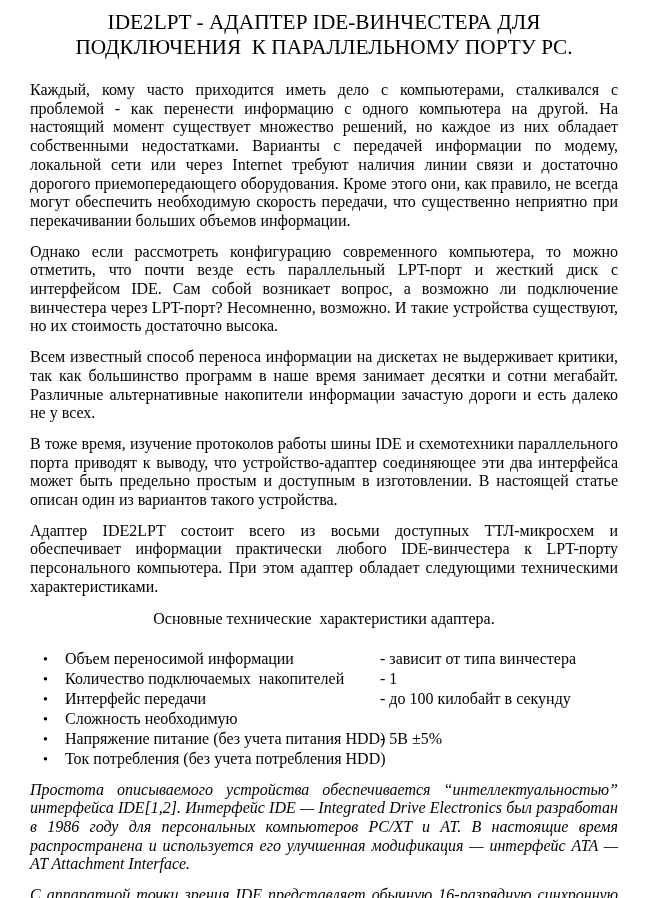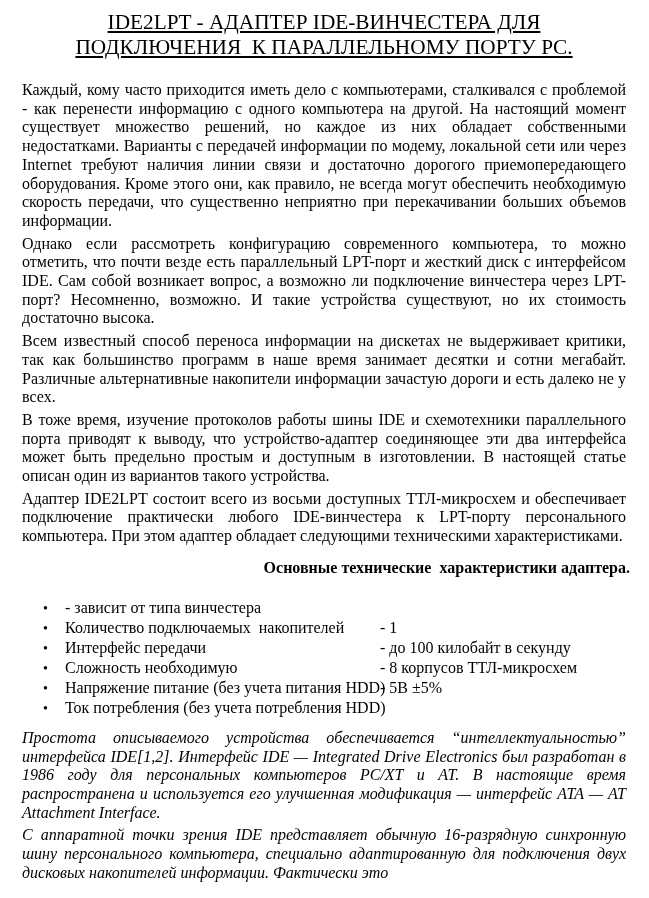--- a/index.html
+++ b/index.html
@@ -20,37 +20,36 @@
     height: 898px;
     padding: 8px 19px 0 18px;
     background: #ffffff;
   }
   .doc-title {
     margin: 2px 0 21px 0;
     font-size: 21.3px;
     line-height: 25px;
     font-weight: normal;
     text-align: center;
-    text-decoration: underline;
   }
   .title-line {
     white-space: pre;
   }
   .text-block p {
-    margin: 4px;
+    margin: 12px;
     font-size: 16px;
     line-height: 18.7px;
     text-align: justify;
   }
   .section-heading {
     margin: 12px 0 21px 0;
     font-size: 16px;
     line-height: 19px;
-    font-weight: bold;
-    text-align: right;
+    font-weight: normal;
+    text-align: center;
     white-space: pre;
   }
   .specs {
     margin: 0;
   }
   .spec-row {
     display: flex;
     align-items: baseline;
     padding-left: 25px;
     font-size: 16px;
@@ -84,44 +83,44 @@
   <h1 class="doc-title">
     <div class="title-line">IDE2LPT - АДАПТЕР IDE-ВИНЧЕСТЕРА ДЛЯ</div>
     <div class="title-line">ПОДКЛЮЧЕНИЯ  К ПАРАЛЛЕЛЬНОМУ ПОРТУ PC.</div>
   </h1>
 
   <div class="text-block">
     <p>Каждый, кому часто приходится иметь дело с компьютерами, сталкивался с проблемой - как перенести информацию с одного компьютера на другой. На настоящий момент существует множество решений, но каждое из них обладает собственными недостатками. Варианты с передачей информации по модему, локальной сети или через Internet требуют наличия линии связи и достаточно дорогого приемопередающего оборудования. Кроме этого они, как правило, не всегда могут обеспечить необходимую скорость передачи, что существенно неприятно при перекачивании больших объемов информации.</p>
     <p>Однако если рассмотреть конфигурацию современного компьютера, то можно отметить, что почти везде есть параллельный LPT-порт и жесткий диск с интерфейсом IDE. Сам собой возникает вопрос, а возможно ли подключение винчестера через LPT-порт? Несомненно, возможно. И такие устройства существуют, но их стоимость достаточно высока.</p>
     <p>Всем известный способ переноса информации на дискетах не выдерживает критики, так как большинство программ в наше время занимает десятки и сотни мегабайт. Различные альтернативные накопители информации  зачастую дороги и есть далеко не у всех.</p>
     <p>В тоже время, изучение протоколов работы шины IDE и схемотехники параллельного порта приводят к выводу, что устройство-адаптер соединяющее эти два интерфейса может быть предельно простым и доступным в изготовлении. В настоящей статье описан один из  вариантов такого устройства.</p>
-    <p>Адаптер IDE2LPT состоит всего из восьми доступных ТТЛ-микросхем и обеспечивает подключение практически любого IDE-винчестера к  LPT-порту персонального компьютера. При этом адаптер обладает следующими техническими характеристиками.</p>
+    <p>Адаптер IDE2LPT состоит всего из восьми доступных ТТЛ-микросхем и обеспечивает информации практически любого IDE-винчестера к  LPT-порту персонального компьютера. При этом адаптер обладает следующими техническими характеристиками.</p>
   </div>
 
   <h2 class="section-heading">Основные технические  характеристики адаптера.</h2>
 
   <div class="specs">
     <div class="spec-row">
       <span class="spec-bullet">•</span>
+      <span class="spec-label">Объем переносимой информации</span>
       <span class="spec-value">- зависит от типа винчестера</span>
     </div>
     <div class="spec-row">
       <span class="spec-bullet">•</span>
       <span class="spec-label">Количество подключаемых  накопителей</span>
       <span class="spec-value">- 1</span>
     </div>
     <div class="spec-row">
       <span class="spec-bullet">•</span>
       <span class="spec-label">Интерфейс передачи</span>
       <span class="spec-value">- до 100 килобайт в секунду</span>
     </div>
     <div class="spec-row">
       <span class="spec-bullet">•</span>
       <span class="spec-label">Сложность необходимую</span>
-      <span class="spec-value">- 8 корпусов ТТЛ-микросхем</span>
     </div>
     <div class="spec-row">
       <span class="spec-bullet">•</span>
       <span class="spec-label">Напряжение питание (без учета питания HDD)</span>
       <span class="spec-value">- 5В ±5%</span>
     </div>
     <div class="spec-row">
       <span class="spec-bullet">•</span>
       <span class="spec-label">Ток потребления (без учета потребления HDD)</span>
     </div>

